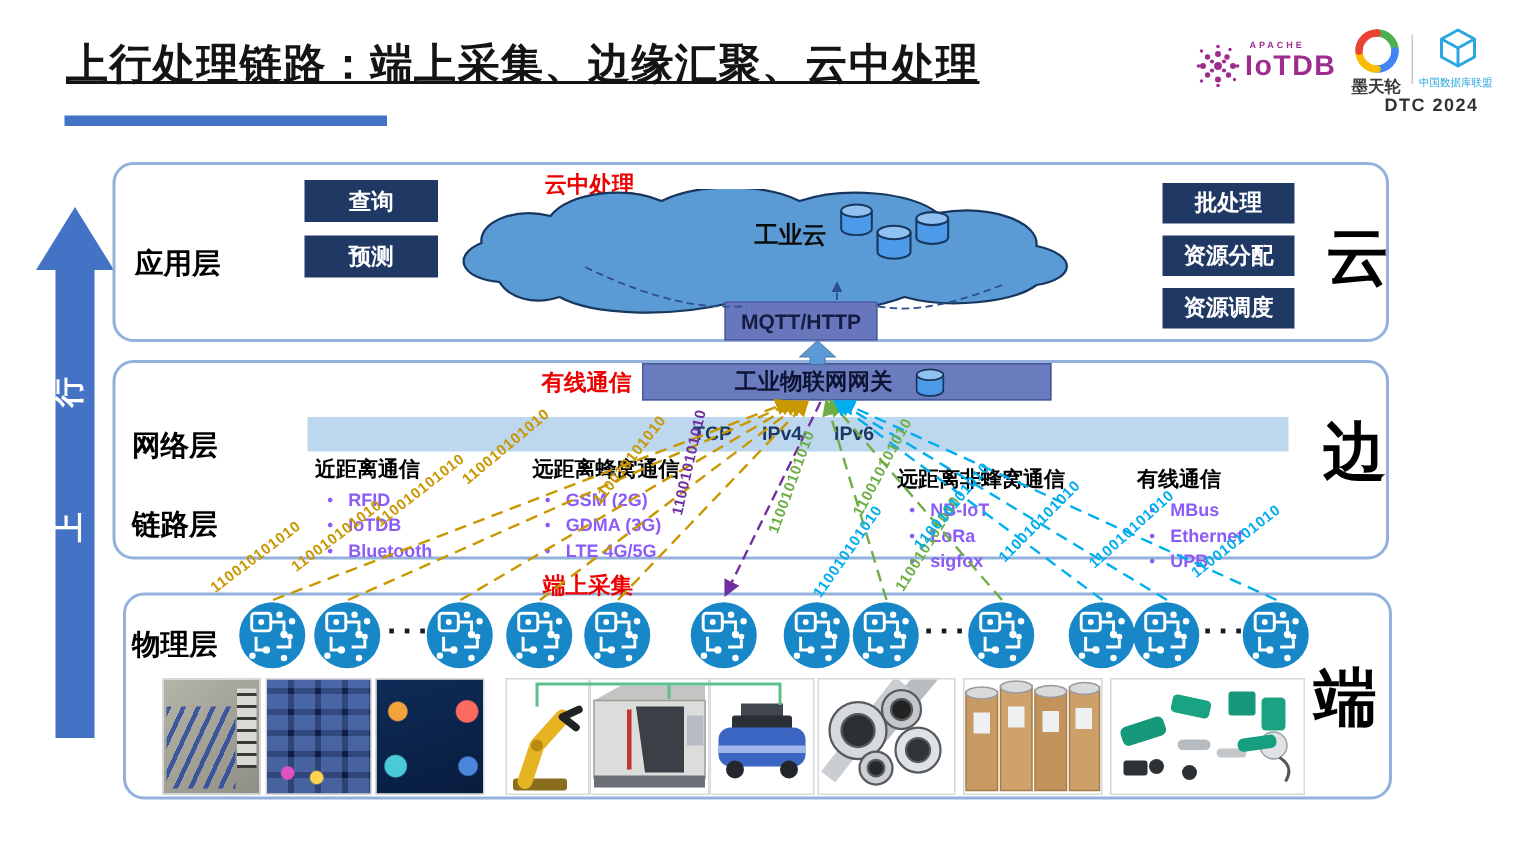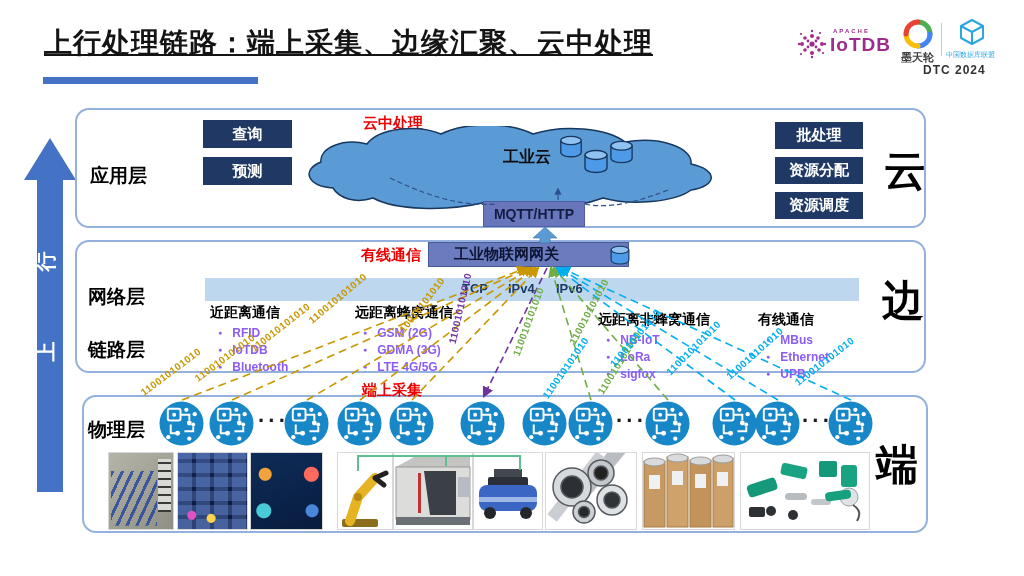--- a/index.html
+++ b/index.html
@@ -26,21 +26,21 @@
   
   .layer-box{position:absolute;background:#fff;border:2px solid var(--c-border);border-radius:14px;box-sizing:border-box;}
   .layer-label{font-size:19px;font-weight:800;color:#000;}
   .tag{font-size:15px;font-weight:800;color:var(--c-red);white-space:nowrap;}
   .navy-btn{position:absolute;background:var(--c-navy);color:#fff;font-size:15px;font-weight:700;
             display:flex;align-items:center;justify-content:center;white-space:nowrap;}
   .side-char{font-size:42px;font-weight:900;color:#000;line-height:1;}
   .cloud-label{font-size:16px;font-weight:800;color:#0a0a0a;}
   .mqtt-box{left:483px;top:201px;width:100px;height:24px;background:var(--c-mqtt);border:1px solid #4d5ca3;
             color:#131c42;font-size:14px;font-weight:700;display:flex;align-items:center;justify-content:center;}
-  .gateway{left:428px;top:242px;width:201px;height:25px;background:var(--c-gateway);border:1px solid #46599B;
+  .gateway{left:428px;top:242px;width:273px;height:25px;background:var(--c-gateway);border:1px solid #46599B;
            color:#0d1433;font-size:15px;font-weight:800;display:flex;align-items:center;justify-content:center;padding-right:44px;box-sizing:border-box;}
   .transport-bar{left:205px;top:278px;width:654px;height:23px;background:var(--c-bar);}
   .proto{font-size:13px;font-weight:600;color:#1b3a63;}
   
   .link-col{position:absolute;}
   .link-col h4{margin:0;font-size:14px;font-weight:800;color:#000;white-space:nowrap;}
   .link-col ul{margin:4px 0 0 0;padding:0;list-style:none;}
   .link-col li{font-size:12px;font-weight:700;color:#8b5cf6;height:17px;padding-left:8px;white-space:nowrap;}
   .link-col li::before{content:"●";font-size:7px;margin-right:10px;vertical-align:2px;}
   

